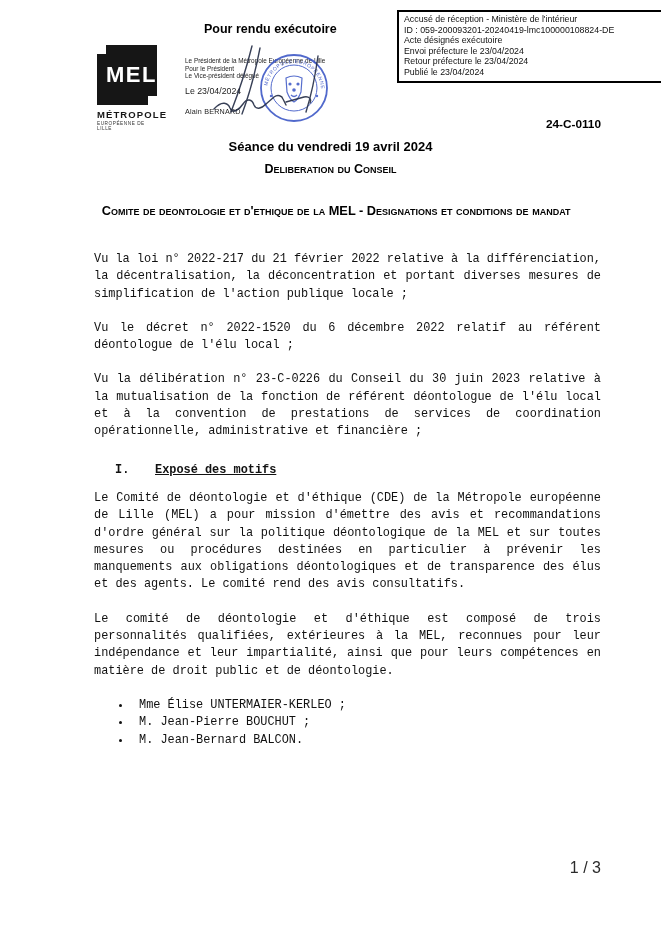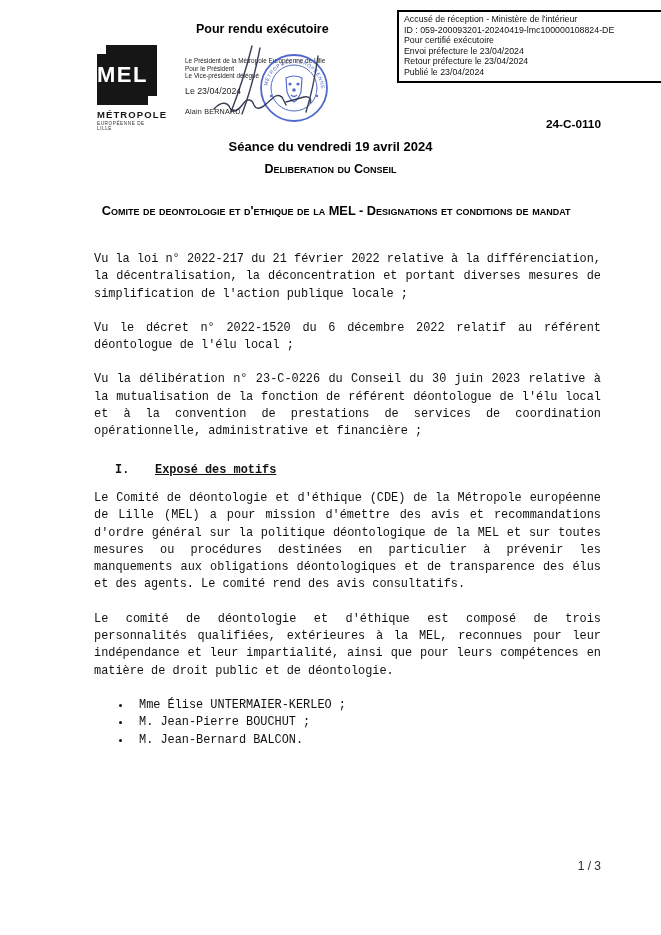--- a/index.html
+++ b/index.html
@@ -7,36 +7,36 @@
     position:relative;
     width:661px;height:935px;
     background:#ffffff;
     font-family:"Liberation Sans",sans-serif;
     color:#1a1a1a;
     overflow:hidden;
     margin:0 auto;
   }
   
   .pour-rendu{
-    position:absolute;left:196px;top:22px;
+    position:absolute;left:204px;top:22px;
     font-size:12.5px;font-weight:bold;color:#000;
   }
   .receipt-box{
     position:absolute;left:383px;top:10px;width:252px;
     border:2px solid #000;background:#fff;
     padding:2px 5px 3px 5px;
     font-size:8.8px;line-height:10.6px;color:#111;
     white-space:nowrap;
     margin-left:14px;
   }
   
   .mel-logo{position:absolute;left:97px;top:45px;width:64px;text-align:left;}
   .mel-square{
     position:relative;width:60px;height:60px;background:#161616;
-    display:flex;align-items:center;justify-content:flex-start;
+    display:flex;align-items:center;justify-content:flex-end;
   }
   .mel-square .notch-tl{position:absolute;left:0;top:0;width:9px;height:9px;background:#fff;}
   .mel-square .notch-br{position:absolute;right:0;bottom:0;width:9px;height:9px;background:#fff;}
   .mel-acronym{
     color:#fff;font-weight:900;font-size:22px;letter-spacing:1.5px;
     font-family:"Liberation Sans",sans-serif;
   }
   .mel-metropole{margin-top:4px;font-size:9.5px;font-weight:bold;letter-spacing:1.1px;color:#161616;}
   .mel-sub{margin-top:1px;font-size:4.7px;letter-spacing:.55px;color:#333;}
   
@@ -66,33 +66,33 @@
   .section-heading{margin:21px 0 11px 0;font-weight:bold;}
   .section-heading .numeral{display:inline-block;margin-left:21px;width:40px;}
   .section-heading .sec-title{text-decoration:underline;}
   ul.people{list-style:disc;margin:0 0 0 38px;padding:0;}
   ul.people li{padding-left:7px;margin:0;text-align:left;}
   
   .footer-left{position:absolute;left:85px;top:860px;color:#8a8a8a;}
   .f1{font-size:9.6px;}
   .f1 .fnum{font-style:italic;font-size:7.8px;}
   .f2{margin-top:2px;font-size:8.6px;font-style:italic;color:#7e7e7e;letter-spacing:.2px;}
-  .pageno{position:absolute;right:60px;top:859px;font-size:12px;color:#2b2b2b;}
+  .pageno{position:absolute;right:60px;top:859px;font-size:16px;color:#2b2b2b;}
 </style>
 </head>
 <body>
 
 <div class="page">
 
   <div class="pour-rendu">Pour rendu exécutoire</div>
 
   <div class="receipt-box">
     <div>Accusé de réception - Ministère de l'intérieur</div>
     <div>ID : 059-200093201-20240419-lmc100000108824-DE</div>
-    <div>Pour certifié exécutoire</div>
+    <div>Acte désignés exécutoire</div>
     <div>Envoi préfecture le 23/04/2024</div>
     <div>Retour préfecture le 23/04/2024</div>
     <div>Publié le 23/04/2024</div>
   </div>
 
   <div class="mel-logo">
     <div class="mel-square">
       <span class="notch-tl"></span>
       <span class="notch-br"></span>
       <span class="mel-acronym">MEL</span>

